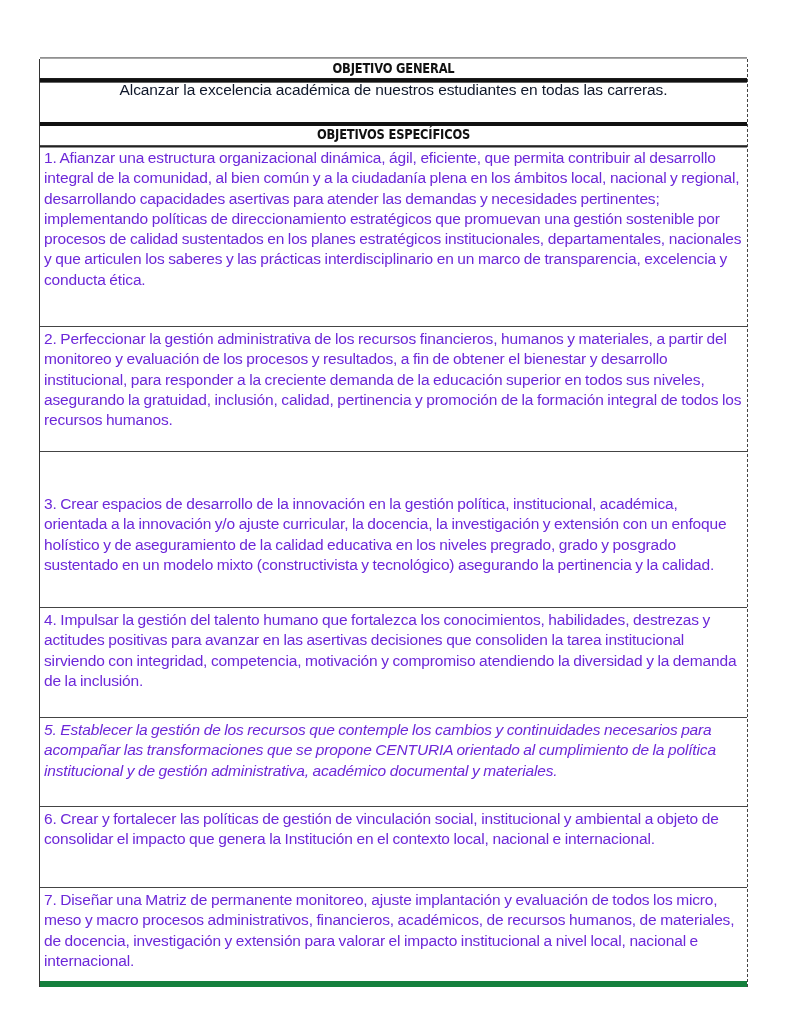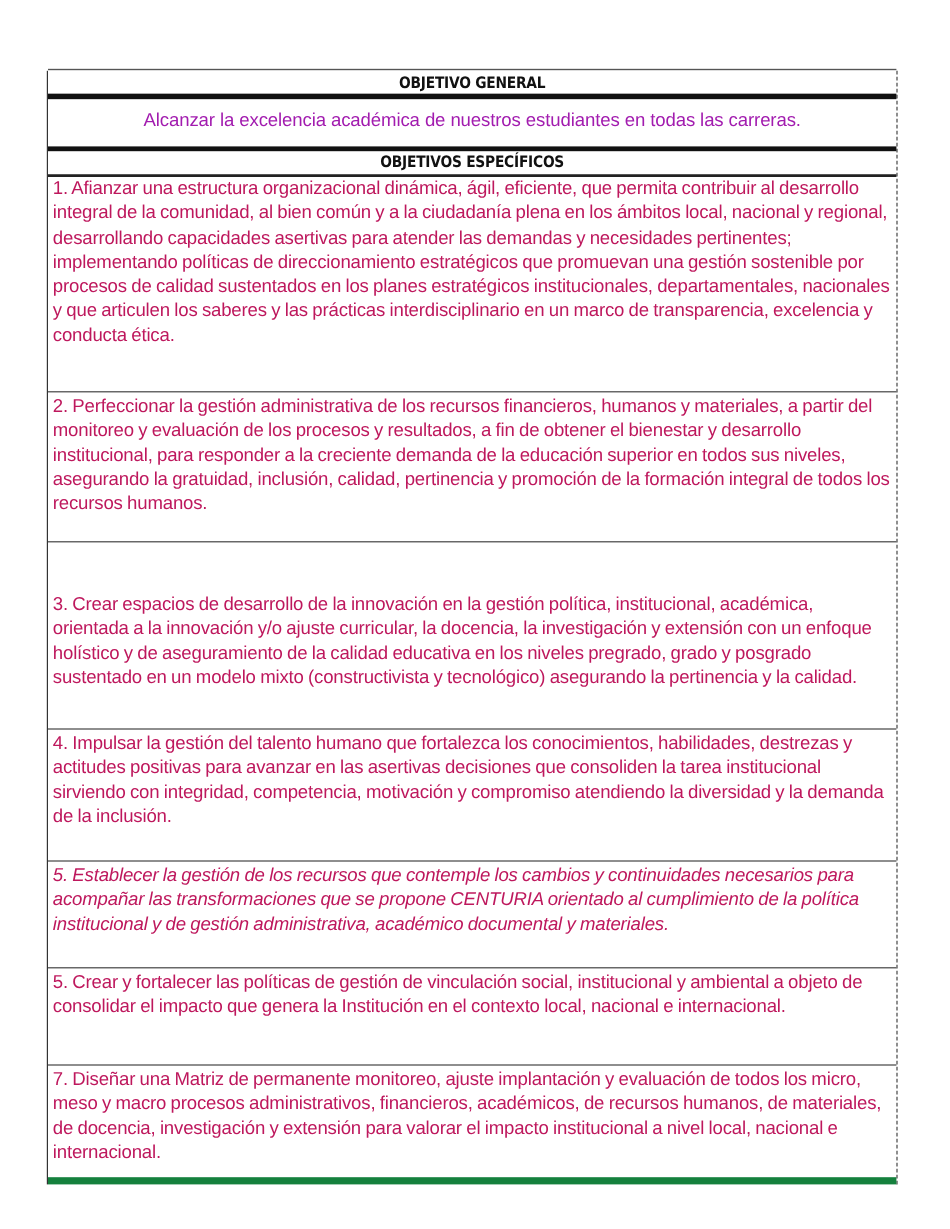--- a/index.html
+++ b/index.html
@@ -45,37 +45,37 @@
       transform: scaleY(1.15);
       color: #111111;
     }
     .heading-general {
       height: 22px;
     }
     .general-text {
       height: 45px;
       border-bottom: 4px solid #111111;
       display: flex;
-      align-items: center;
+      align-items: flex-start;
       justify-content: center;
       padding-bottom: 2px;
       font-size: 15.5px;
       letter-spacing: -0.1px;
-      color: #a21caf;
+      color: #0f172a;
     }
     .heading-especificos {
       height: 20px;
       border-bottom: 2px solid #222222;
     }
     .obj {
       padding: 2px 4px 0 4px;
       font-size: 15.5px;
       line-height: 20.3px;
       letter-spacing: -0.15px;
-      color: #be185d;
+      color: #6d28d9;
       box-sizing: border-box;
       word-spacing: -0.5px;
     }
     .obj-1 { height: 181px; }
     .obj-2 { height: 125px; }
     .obj-3 { height: 116px; margin-top: 40px; }
     .obj-4 { height: 110px; }
     .obj-5 { height: 89px; font-style: italic; }
     .obj-6 { height: 81px; }
     .obj-7 { height: 99px; border-bottom: 6px solid #15803d; }
@@ -91,15 +91,15 @@
     <span>Alcanzar la excelencia académica de nuestros estudiantes en todas las carreras.</span>
   </div>
   <div class="row heading heading-especificos">
     <span>OBJETIVOS ESPECÍFICOS</span>
   </div>
   <div class="row obj obj-1">1. Afianzar una estructura organizacional dinámica, ágil, eficiente, que permita contribuir al desarrollo integral de la comunidad, al bien común y a la ciudadanía plena en los ámbitos local, nacional y regional, desarrollando capacidades asertivas para atender las demandas y necesidades pertinentes; implementando políticas de direccionamiento estratégicos que promuevan una gestión sostenible por procesos de calidad sustentados en los planes estratégicos institucionales, departamentales, nacionales y que articulen los saberes y las prácticas interdisciplinario en un marco de transparencia, excelencia y conducta ética.</div>
   <div class="row obj obj-2">2. Perfeccionar la gestión administrativa de los recursos financieros, humanos y materiales, a partir del monitoreo y evaluación de los procesos y resultados, a fin de obtener el bienestar y desarrollo institucional, para responder a la creciente demanda de la educación superior en todos sus niveles, asegurando la gratuidad, inclusión, calidad, pertinencia y promoción de la formación integral de todos los recursos humanos.</div>
   <div class="row obj obj-3">3. Crear espacios de desarrollo de la innovación en la gestión política, institucional, académica, orientada a la innovación y/o ajuste curricular, la docencia, la investigación y extensión con un enfoque holístico y de aseguramiento de la calidad educativa en los niveles pregrado, grado y posgrado sustentado en un modelo mixto (constructivista y tecnológico) asegurando la pertinencia y la calidad.</div>
   <div class="row obj obj-4">4. Impulsar la gestión del talento humano que fortalezca los conocimientos, habilidades, destrezas y actitudes positivas para avanzar en las asertivas decisiones que consoliden la tarea institucional sirviendo con integridad, competencia, motivación y compromiso atendiendo la diversidad y la demanda de la inclusión.</div>
   <div class="row obj obj-5">5. Establecer la gestión de los recursos que contemple los cambios y continuidades necesarios para acompañar las transformaciones que se propone CENTURIA orientado al cumplimiento de la política institucional y de gestión administrativa, académico documental y materiales.</div>
-  <div class="row obj obj-6">5. Crear y fortalecer las políticas de gestión de vinculación social, institucional y ambiental a objeto de consolidar el impacto que genera la Institución en el contexto local, nacional e internacional.</div>
+  <div class="row obj obj-6">6. Crear y fortalecer las políticas de gestión de vinculación social, institucional y ambiental a objeto de consolidar el impacto que genera la Institución en el contexto local, nacional e internacional.</div>
   <div class="row obj obj-7">7. Diseñar una Matriz de permanente monitoreo, ajuste implantación y evaluación de todos los micro, meso y macro procesos administrativos, financieros, académicos, de recursos humanos, de materiales, de docencia, investigación y extensión para valorar el impacto institucional a nivel local, nacional e internacional.</div>
 </div>
 
 </body></html>

